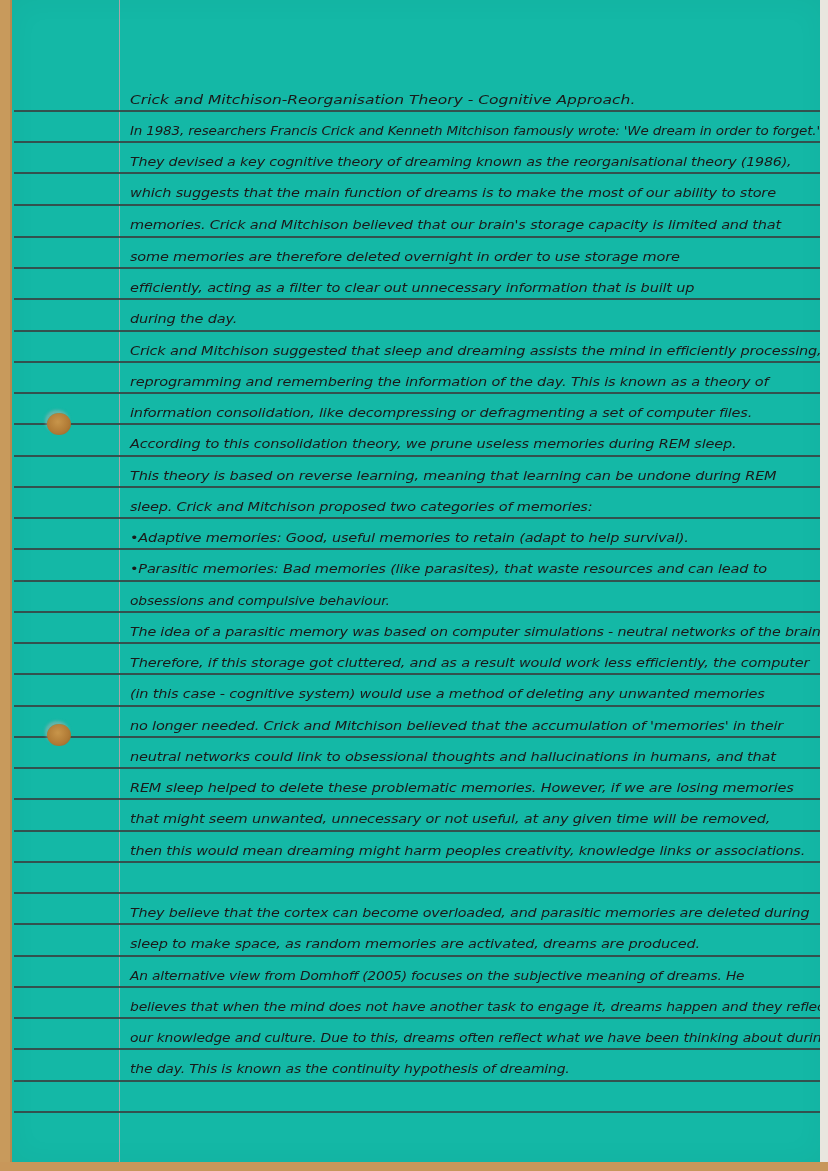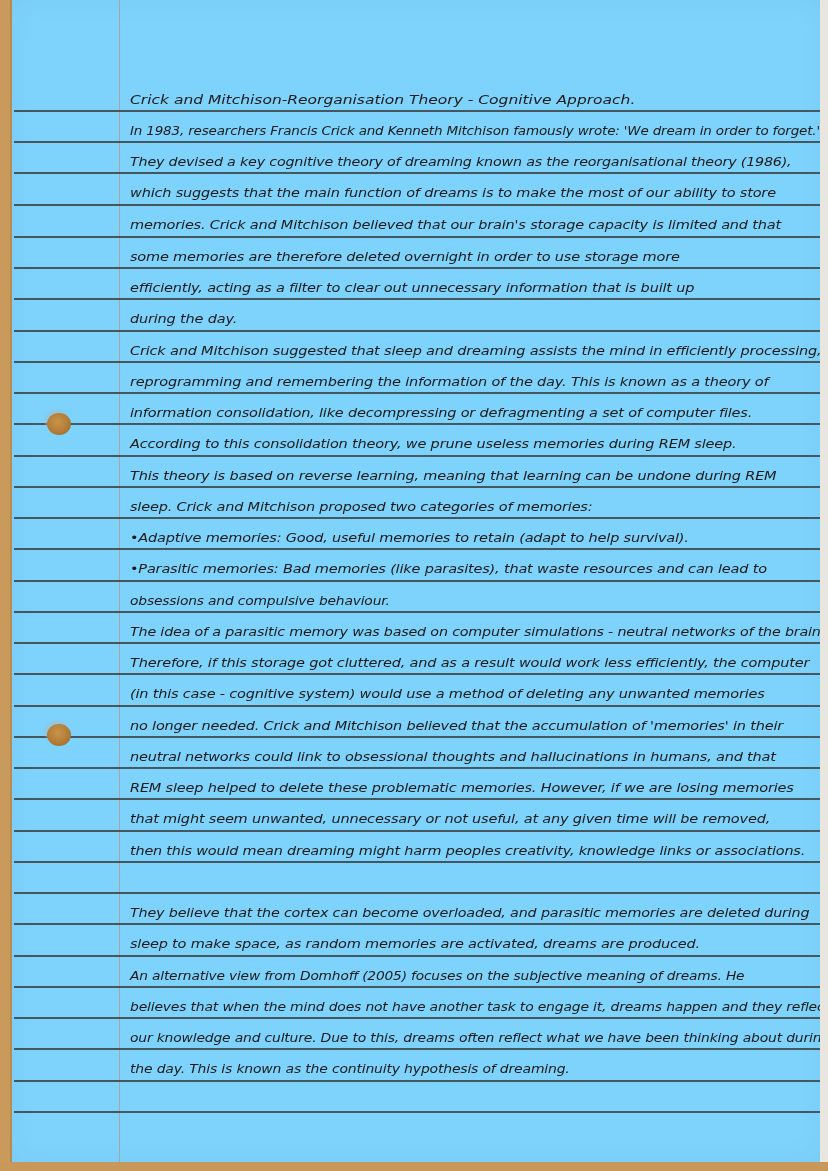--- a/index.html
+++ b/index.html
@@ -9,21 +9,21 @@
       height: 1171px;
       background: #c89a5c;
       overflow: hidden;
     }
     .page {
       position: absolute;
       left: 10px;
       top: 0;
       width: 810px;
       height: 1162px;
-      background: #7dd3fc;
+      background: #14b8a6;
       border-left: 2px solid #b9894e;
       box-shadow: inset 0 0 30px rgba(0,0,0,0.04);
     }
     .desk-right {
       position: absolute;
       left: 820px;
       top: 0;
       width: 8px;
       height: 1171px;
       background: #e9e6df;

